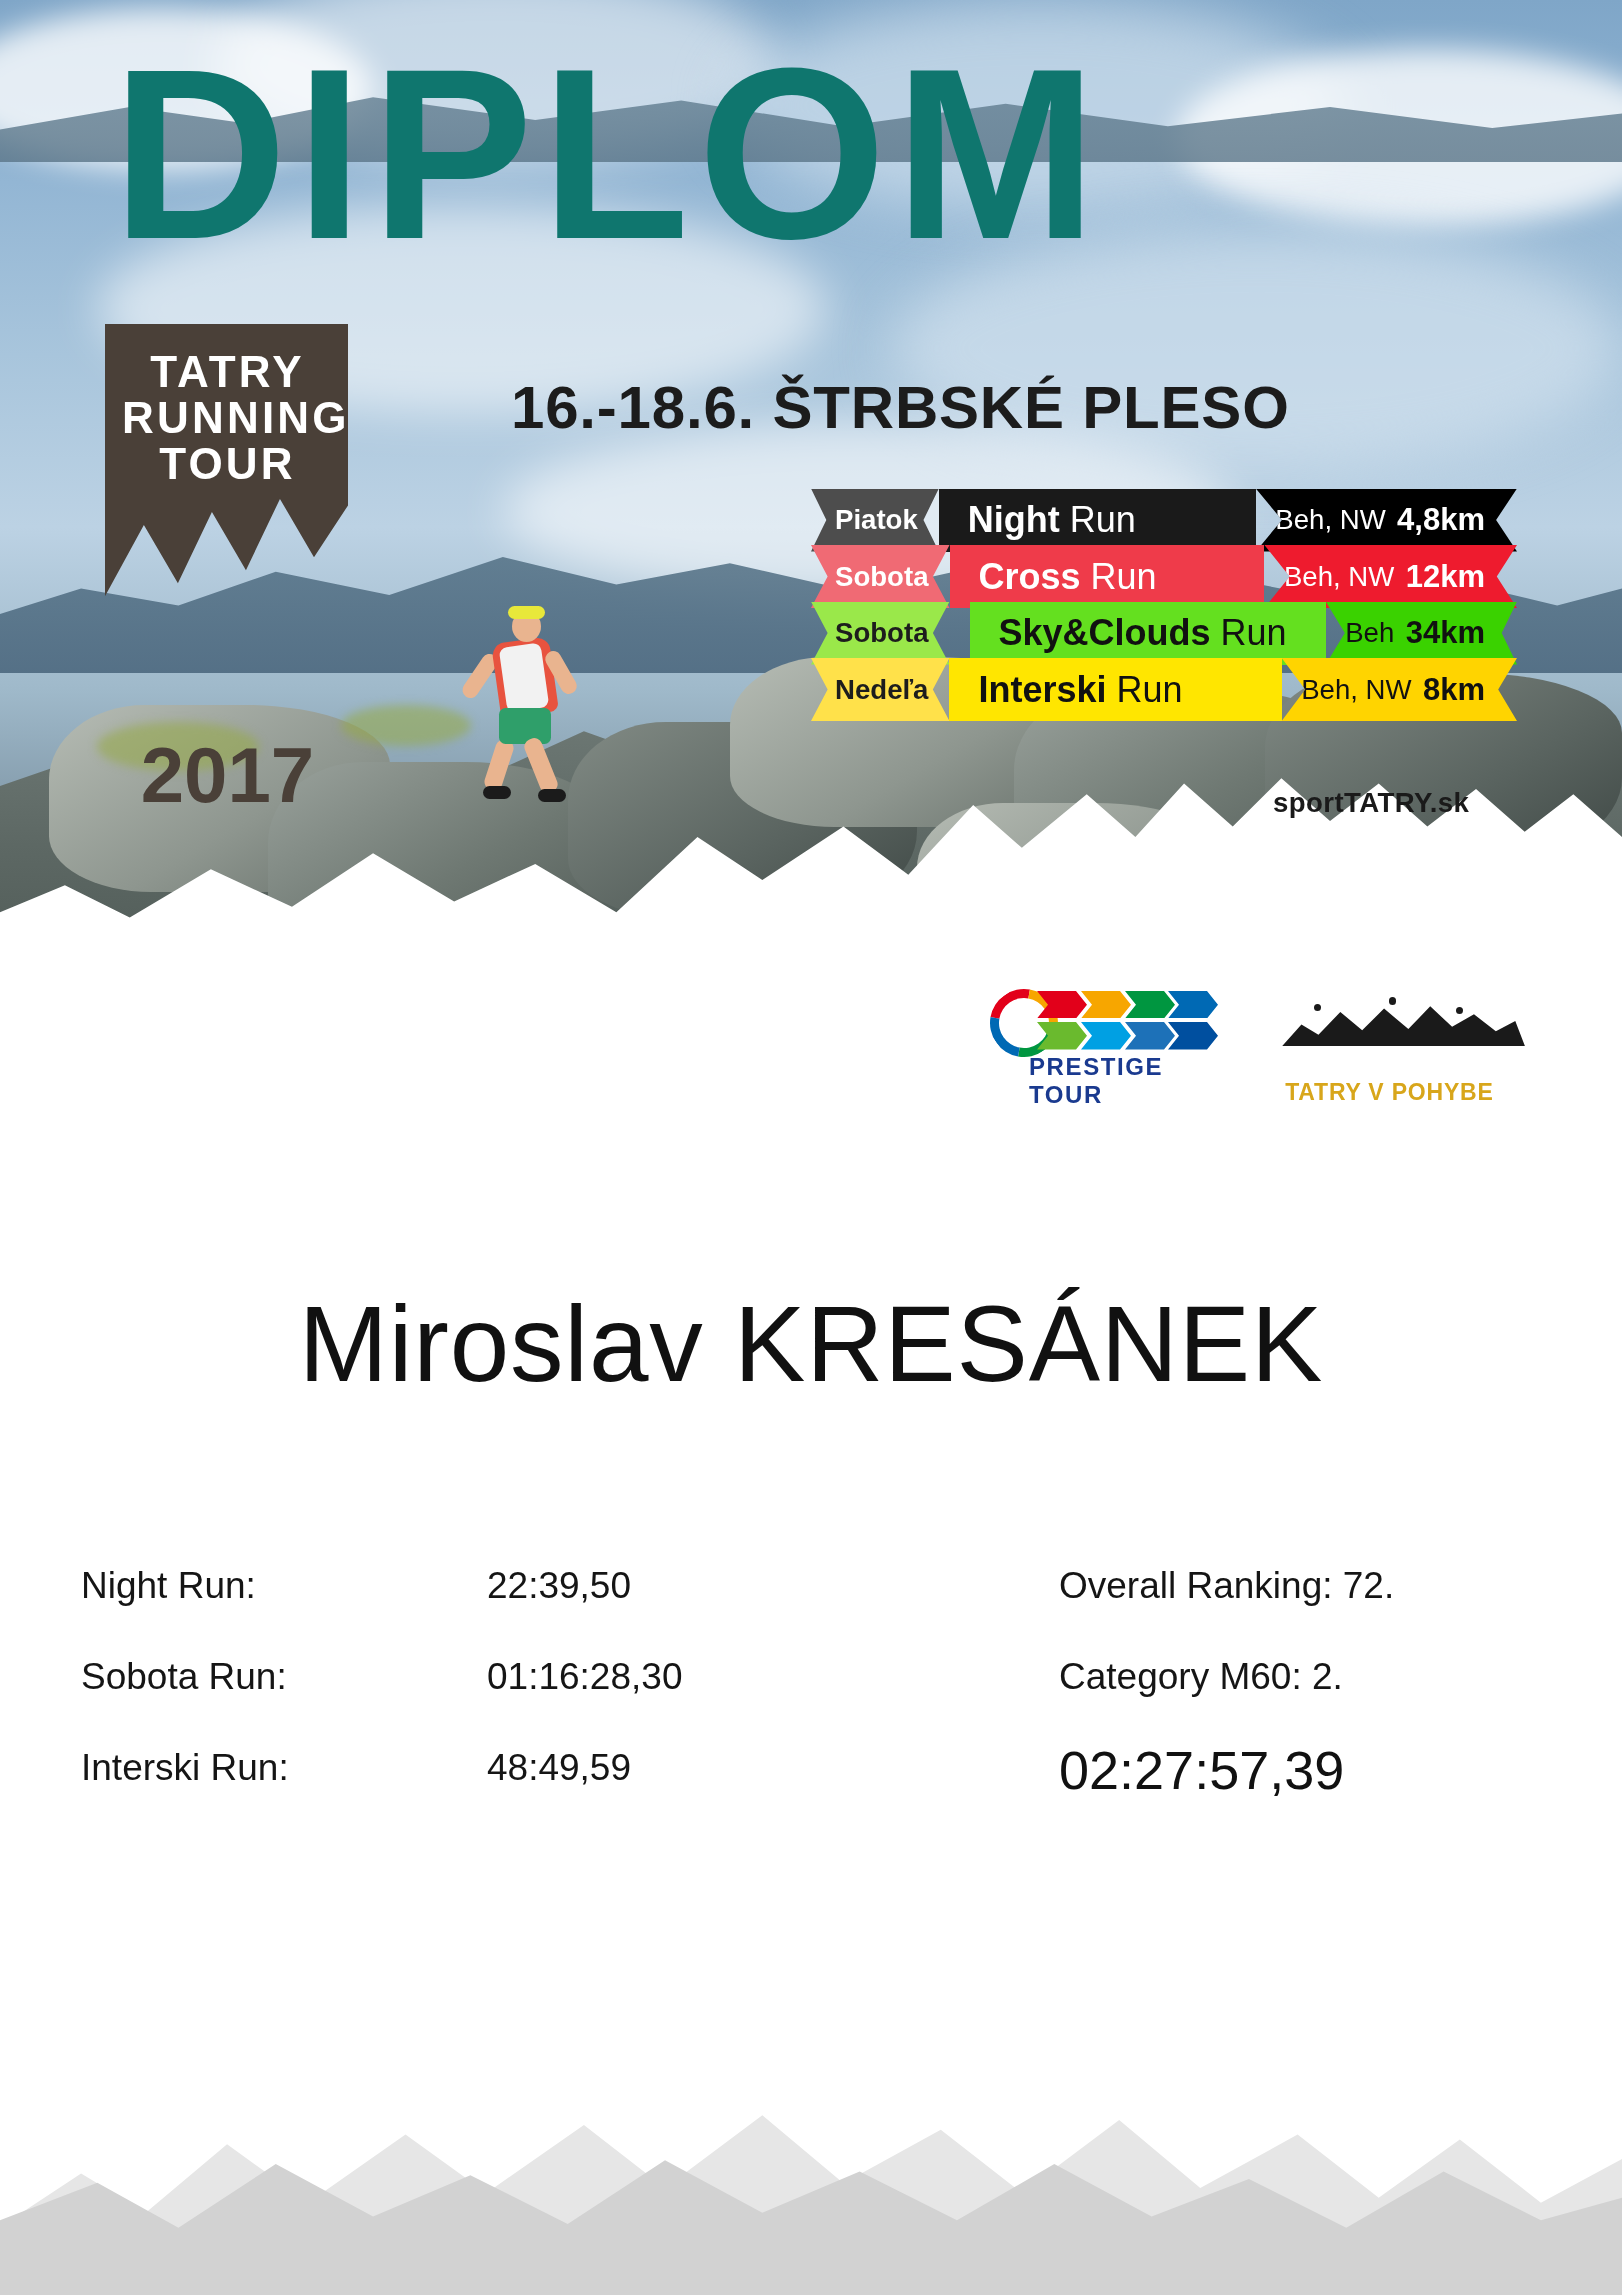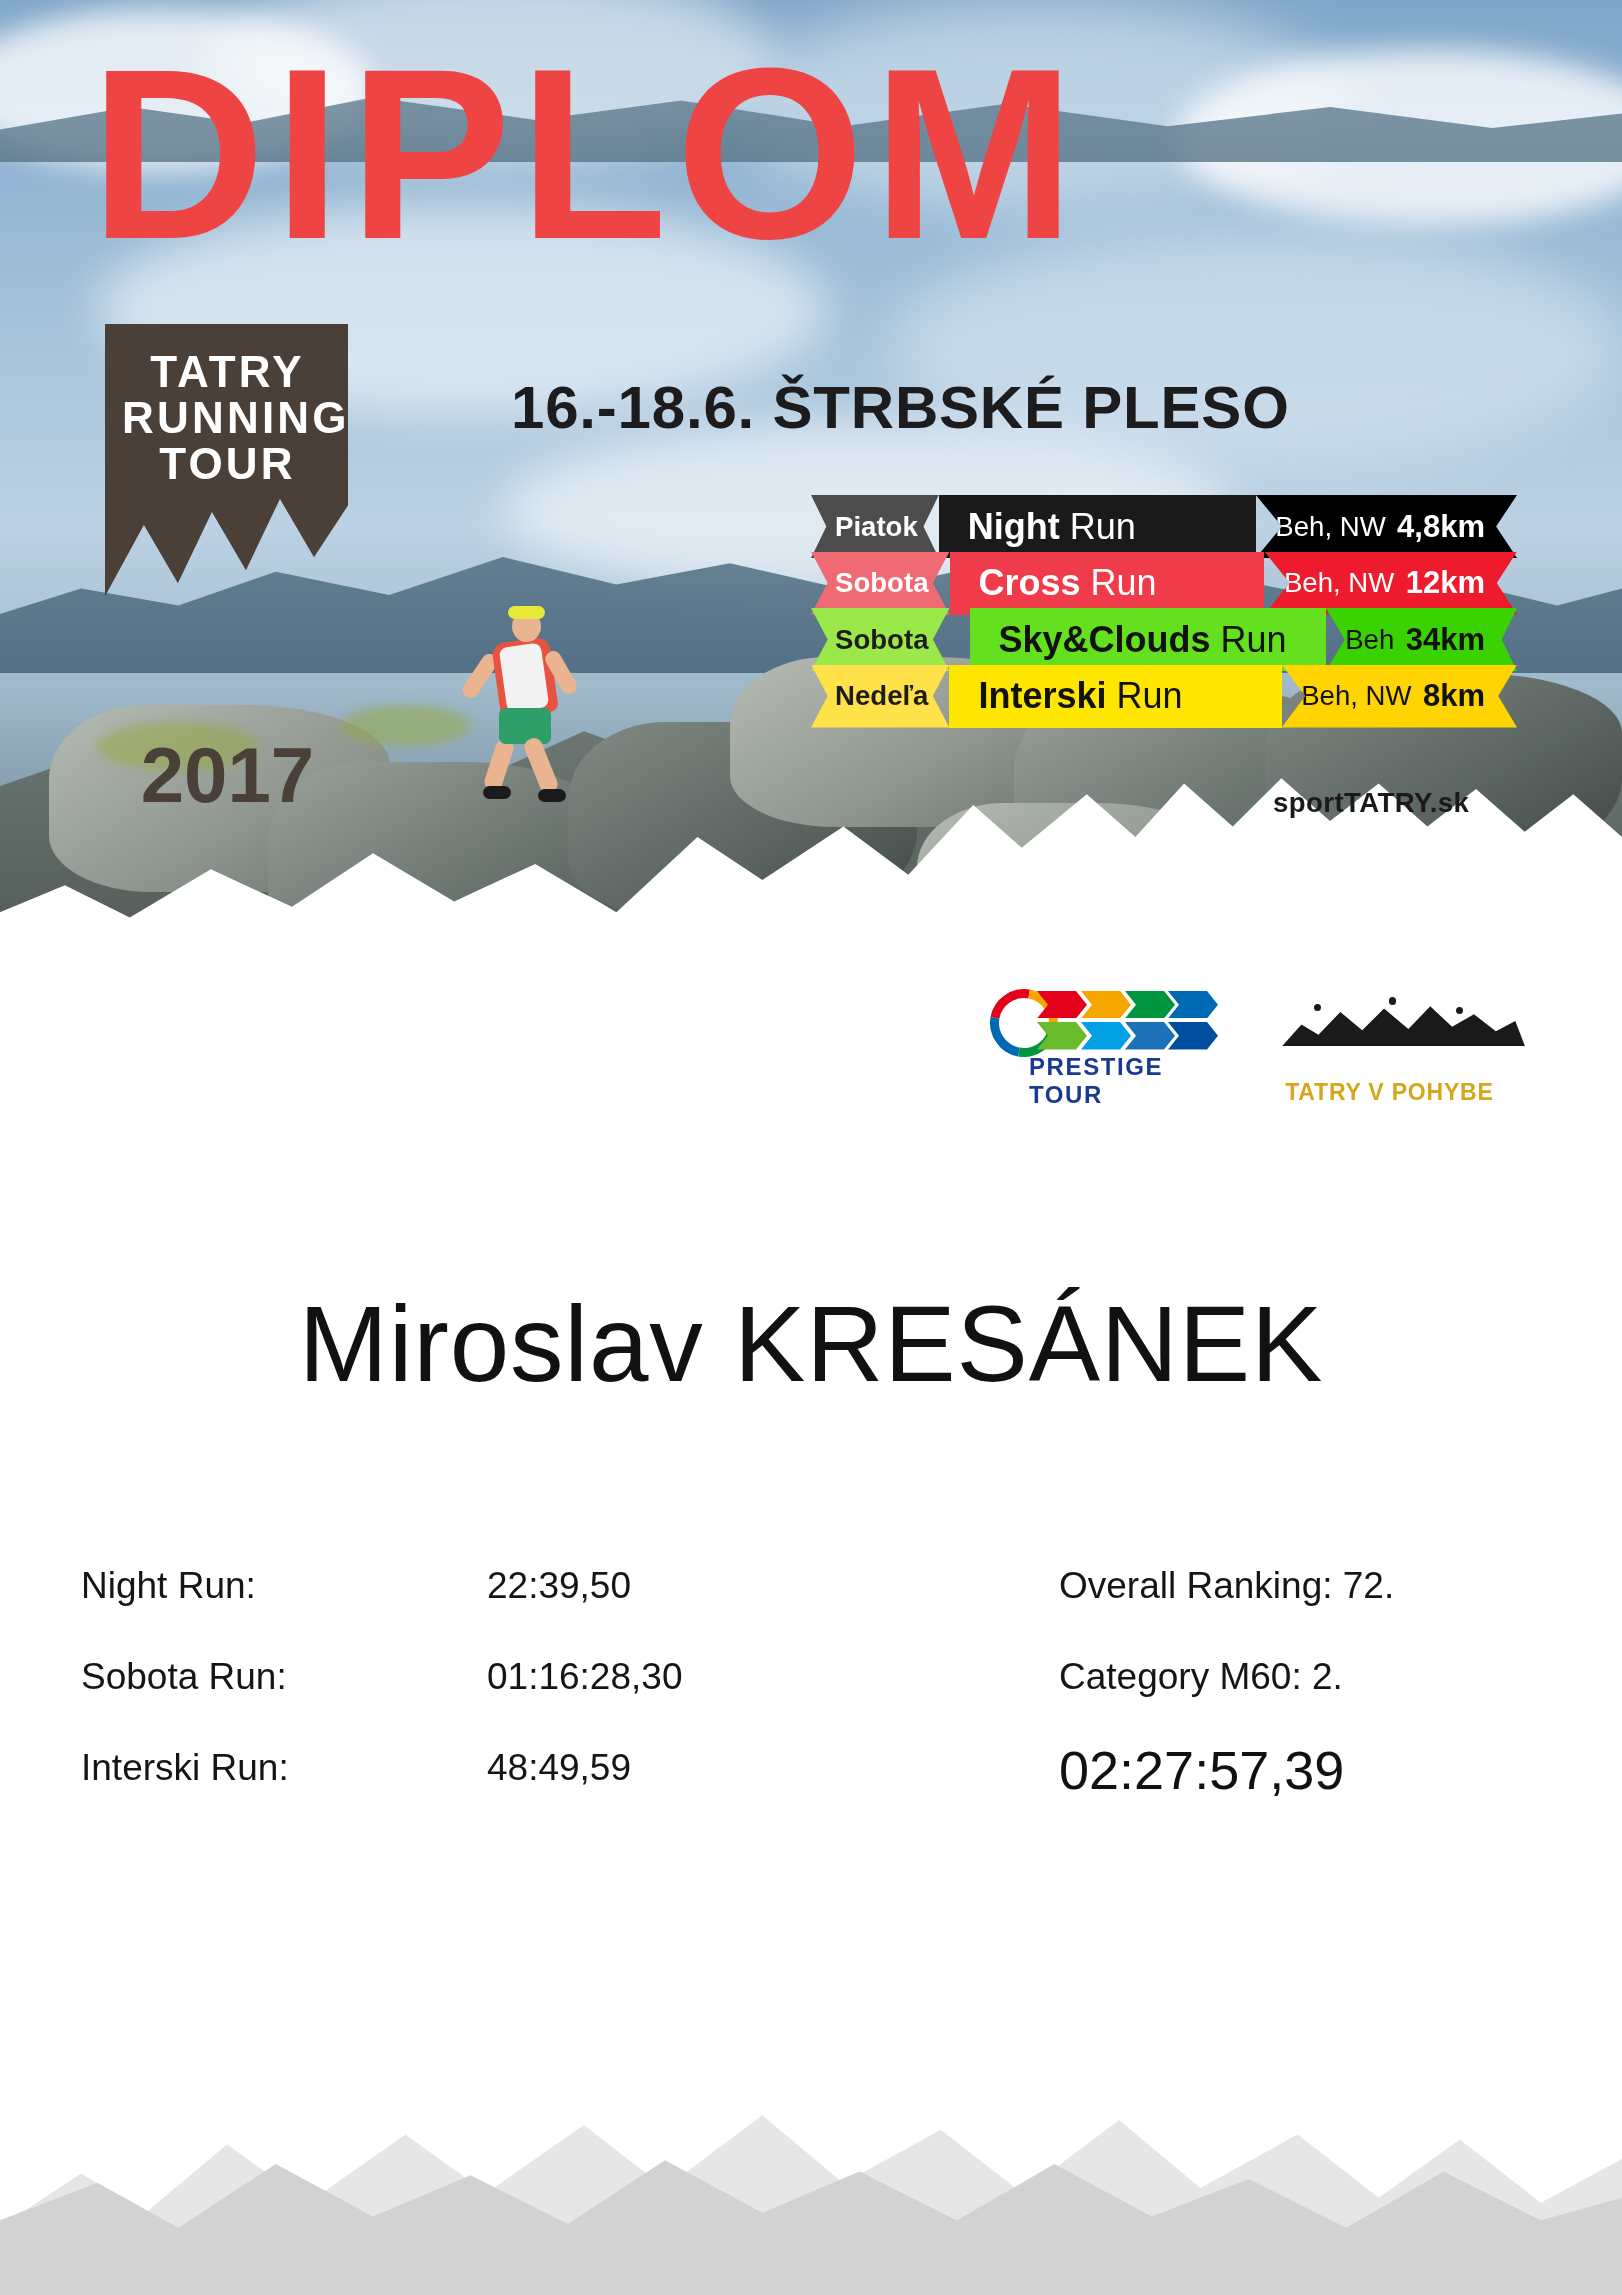--- a/index.html
+++ b/index.html
@@ -110,26 +110,26 @@
       0% 100%, 0% 62%, 4% 52%, 8% 64%, 13% 46%, 18% 60%, 23% 40%, 28% 58%,
       33% 44%, 38% 62%, 43% 34%, 47% 50%, 52% 30%, 56% 48%, 60% 22%, 63% 38%,
       67% 18%, 70% 34%, 73% 14%, 76% 30%, 79% 12%, 82% 28%, 85% 14%, 88% 30%,
       91% 16%, 94% 32%, 97% 18%, 100% 34%, 100% 100%
     );
   }
 
   
   .diplom-title {
     position: absolute;
-    left: 90px;
+    left: 112px;
     top: 32px;
     font-size: 243px;
     font-weight: bold;
     letter-spacing: 8px;
-    color: #ef4444;
+    color: #0f766e;
     line-height: 1;
     font-family: "Liberation Sans", sans-serif;
   }
   .date-place {
     position: absolute;
     left: 511px;
     top: 373px;
     font-size: 60px;
     font-weight: bold;
     color: #1c1c1c;
@@ -169,20 +169,21 @@
     color: #4a4038;
   }
 
   
   .banners { position: absolute; left: 811px; top: 495px; width: 706px; }
   .banner {
     position: relative;
     height: 50px;
     margin-bottom: 6.5px;
     display: flex;
+    align-items: center;
   }
   .bn-day {
     height: 63px;
     display: flex;
     align-items: center;
     padding: 0 21px 0 24px;
     font-size: 27.6px;
     font-weight: bold;
     clip-path: polygon(0% 0%, 100% 0%, 88% 50%, 100% 100%, 0% 100%, 12% 50%);
   }

